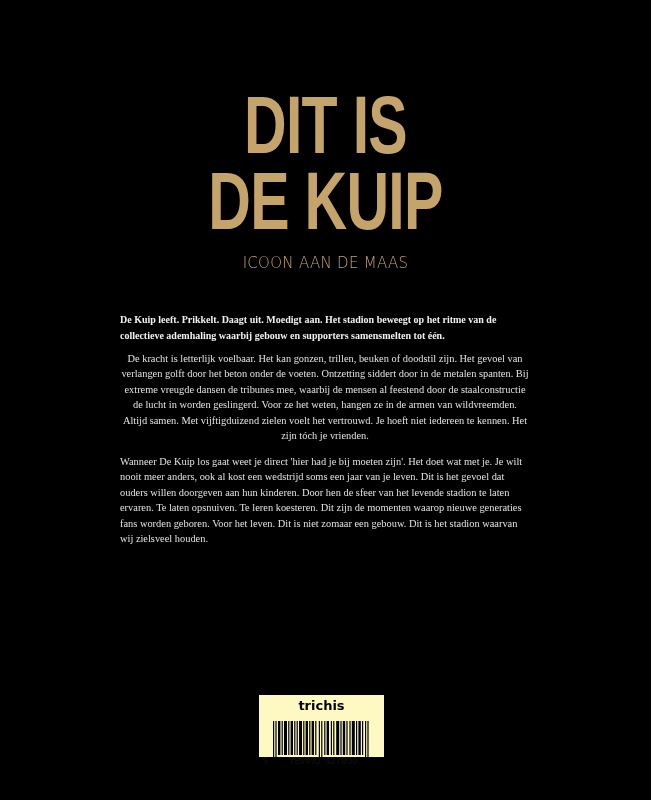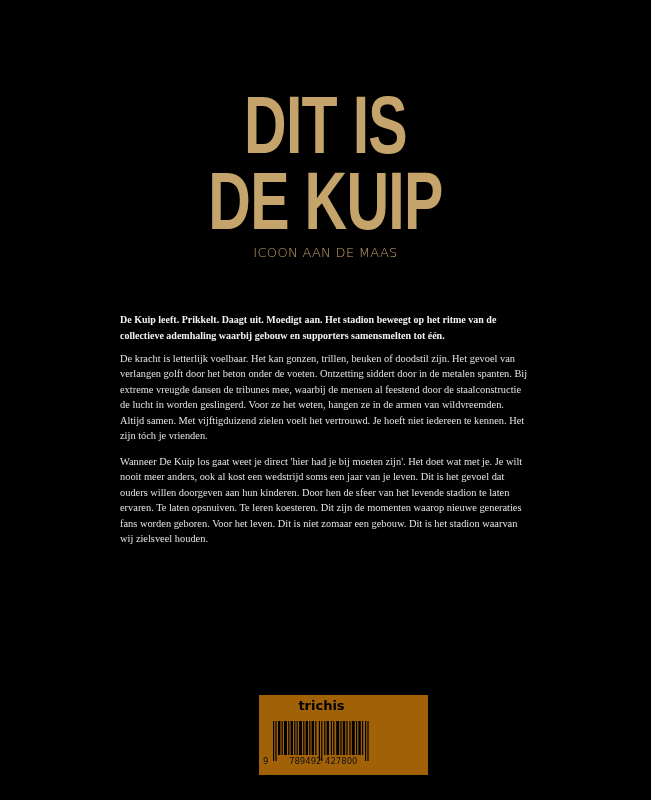--- a/index.html
+++ b/index.html
@@ -8,36 +8,35 @@
     }
     .title {
       position: absolute; left: 0; width: 651px; text-align: center;
       font-family: "Liberation Sans", sans-serif; font-weight: 700;
       color: #c4a46b; letter-spacing: -1px;
       transform: scaleX(0.72); transform-origin: center;
     }
     .title.l1 { top: 84px; font-size: 82px; line-height: 82px; }
     .title.l2 { top: 160px; font-size: 82px; line-height: 82px; }
     .subtitle {
-      position: absolute; top: 245px; left: 0; width: 651px; text-align: center;
-      font-family: "DejaVu Sans", sans-serif; font-size: 13px; color: #c4a46b;
+      position: absolute; top: 254px; left: 0; width: 651px; text-align: center;
+      font-family: "DejaVu Sans", sans-serif; font-size: 15px; color: #c4a46b;
       letter-spacing: 0.3px; font-weight: 300;
     }
     .body-text {
       position: absolute; left: 120px; width: 410px;
       font-family: "Liberation Serif", serif; color: #f2f2f2;
       font-size: 10.4px; line-height: 15.4px;
     }
     .p-intro { top: 312px; font-weight: 700; font-size: 10px; line-height: 16px; width: 400px; }
-    .p2 { top: 351px; color: #e2e2e2; }
+    .p2 { top: 351px; color: #e2e2e2; text-align: center; }
     .p3 { top: 454px; color: #e2e2e2; }
     .barcode-box {
-      position: absolute; left: 259px; top: 695px; width: 125px; height: 80px;
-      background: #a16207;
-      padding-left: 44px;
+      position: absolute; left: 259px; top: 695px; width: 125px; height: 62px;
+      background: #fef9c3;
     }
     .publisher {
       position: absolute; top: 3px; left: 0; width: 125px; text-align: center;
       font-family: "DejaVu Sans", sans-serif; font-weight: 700; font-size: 13px; color: #000;
     }
     .bars { position: absolute; left: 14px; top: 26px; }
     .digits {
       position: absolute; top: 61px; left: 0; width: 125px;
       font-family: "DejaVu Sans", sans-serif; font-size: 8.5px; color: #111; line-height: 10px;
     }

